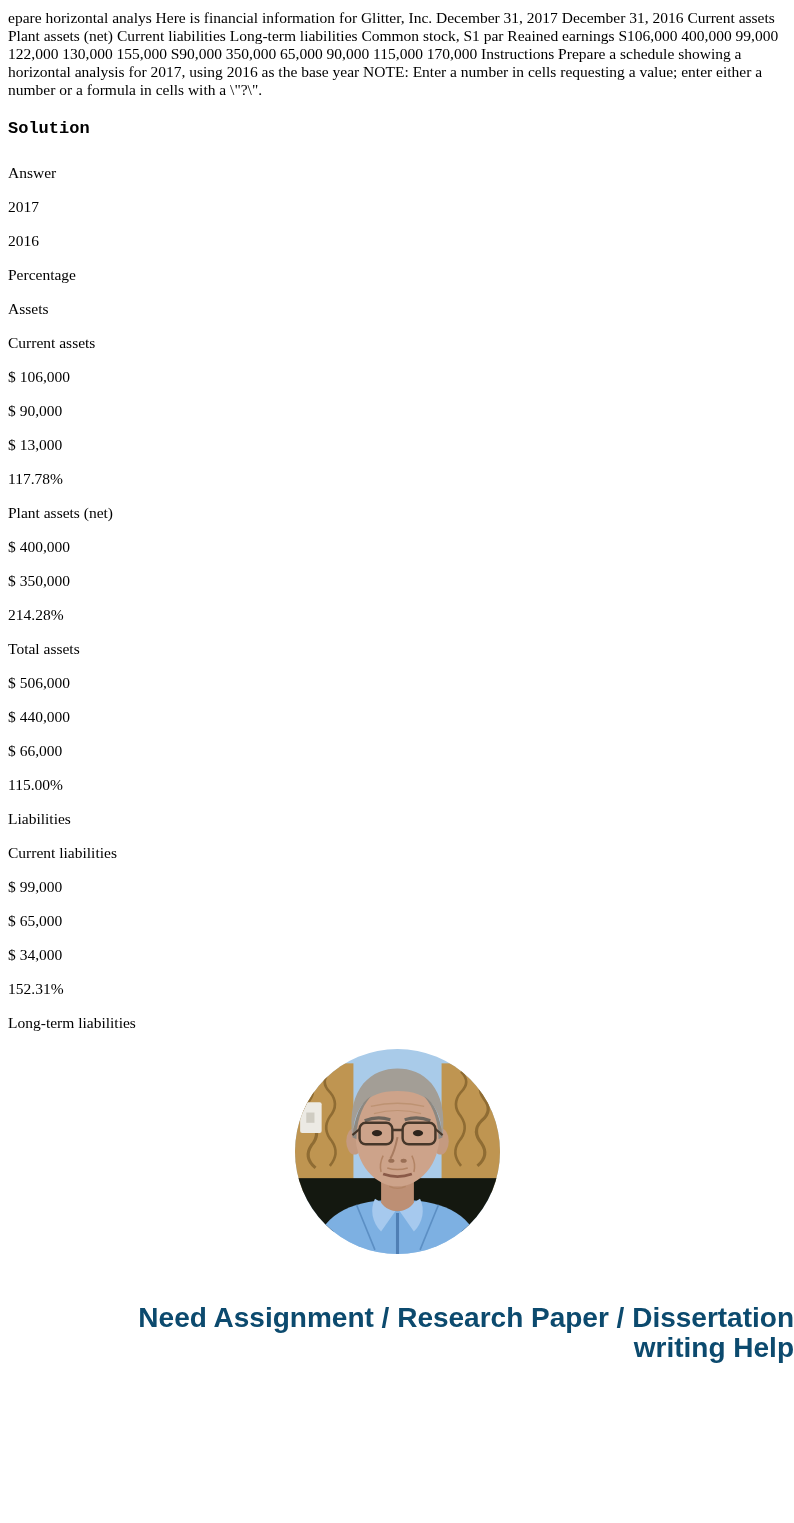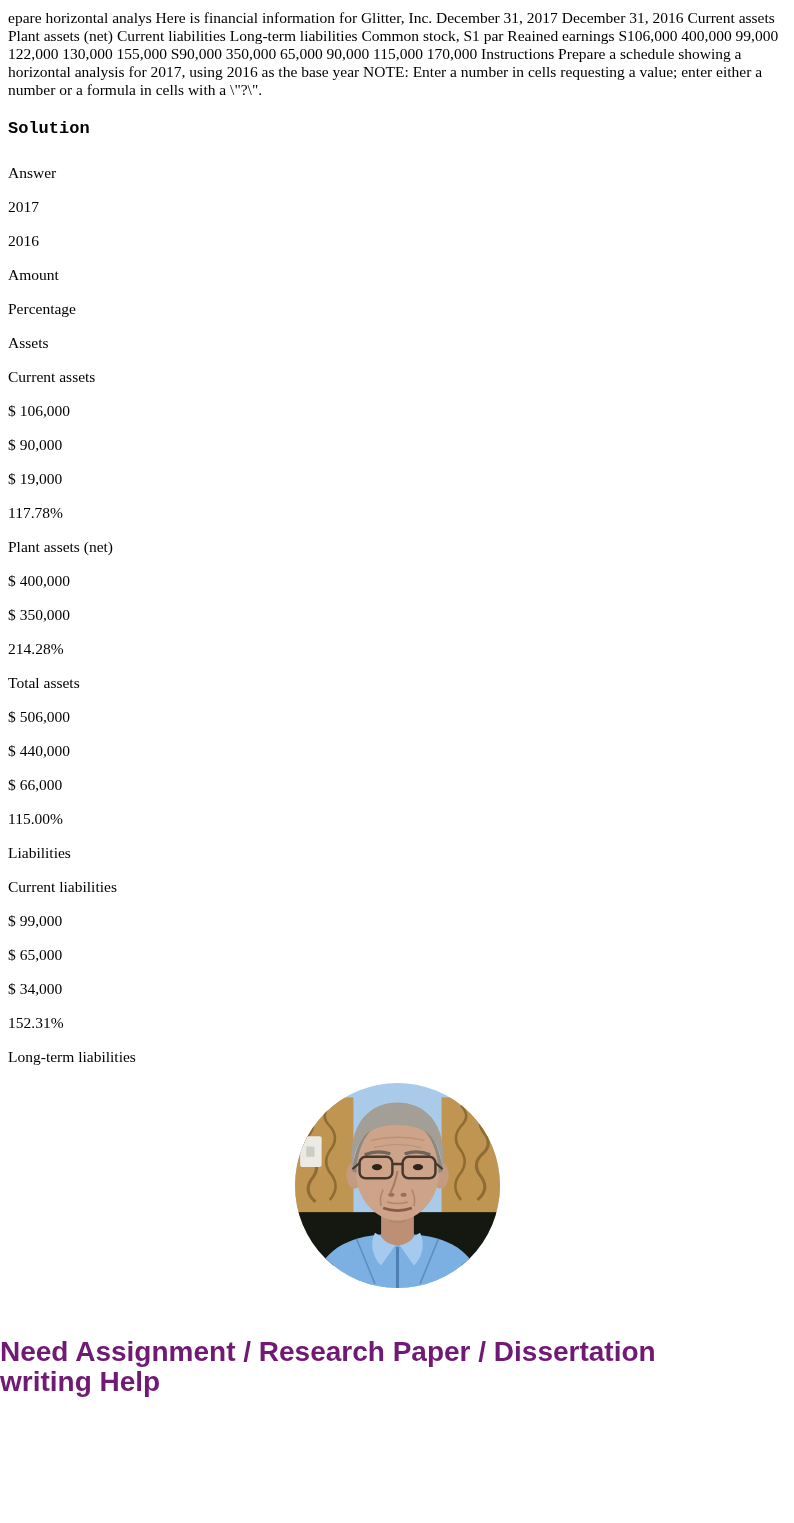--- a/index.html
+++ b/index.html
@@ -20,46 +20,45 @@
   .solution-lines{margin-top:18px;}
   .sol-line{
     margin:0 0 0 8px;padding:0;
     font-size:15.5px;line-height:34px;height:34px;white-space:nowrap;
   }
   .avatar-wrap{
     width:205px;height:205px;margin:9px auto 0 auto;
   }
   .avatar-wrap svg{display:block;}
   .footer{
-    margin-top:49px;text-align:left;
+    margin-top:49px;text-align:right;
     font-family:"Liberation Sans",sans-serif;font-weight:700;
-    font-size:28px;line-height:30px;color:#701a75;
+    font-size:28px;line-height:30px;color:#0c4a6e;
     letter-spacing:0px;
   }
 </style>
 </head>
 <body>
 
 <div class="page">
 
   <p class="intro">epare horizontal analys Here is financial information for Glitter, Inc. December 31, 2017 December 31, 2016 Current assets Plant assets (net) Current liabilities Long-term liabilities Common stock, S1 par Reained earnings S106,000 400,000 99,000 122,000 130,000 155,000 S90,000 350,000 65,000 90,000 115,000 170,000 Instructions Prepare a schedule showing a horizontal analysis for 2017, using 2016 as the base year NOTE: Enter a number in cells requesting a value; enter either a number or a formula in cells with a \"?\".</p>
 
   <h2 class="solution-heading">Solution</h2>
 
   <div class="solution-lines">
       <p class="sol-line">Answer</p>
       <p class="sol-line">2017</p>
       <p class="sol-line">2016</p>
-      <p class="sol-line">Amount</p>
       <p class="sol-line">Percentage</p>
       <p class="sol-line">Assets</p>
       <p class="sol-line">Current assets</p>
       <p class="sol-line">$ 106,000</p>
       <p class="sol-line">$ 90,000</p>
-      <p class="sol-line">$ 19,000</p>
+      <p class="sol-line">$ 13,000</p>
       <p class="sol-line">117.78%</p>
       <p class="sol-line">Plant assets (net)</p>
       <p class="sol-line">$ 400,000</p>
       <p class="sol-line">$ 350,000</p>
       <p class="sol-line">214.28%</p>
       <p class="sol-line">Total assets</p>
       <p class="sol-line">$ 506,000</p>
       <p class="sol-line">$ 440,000</p>
       <p class="sol-line">$ 66,000</p>
       <p class="sol-line">115.00%</p>

